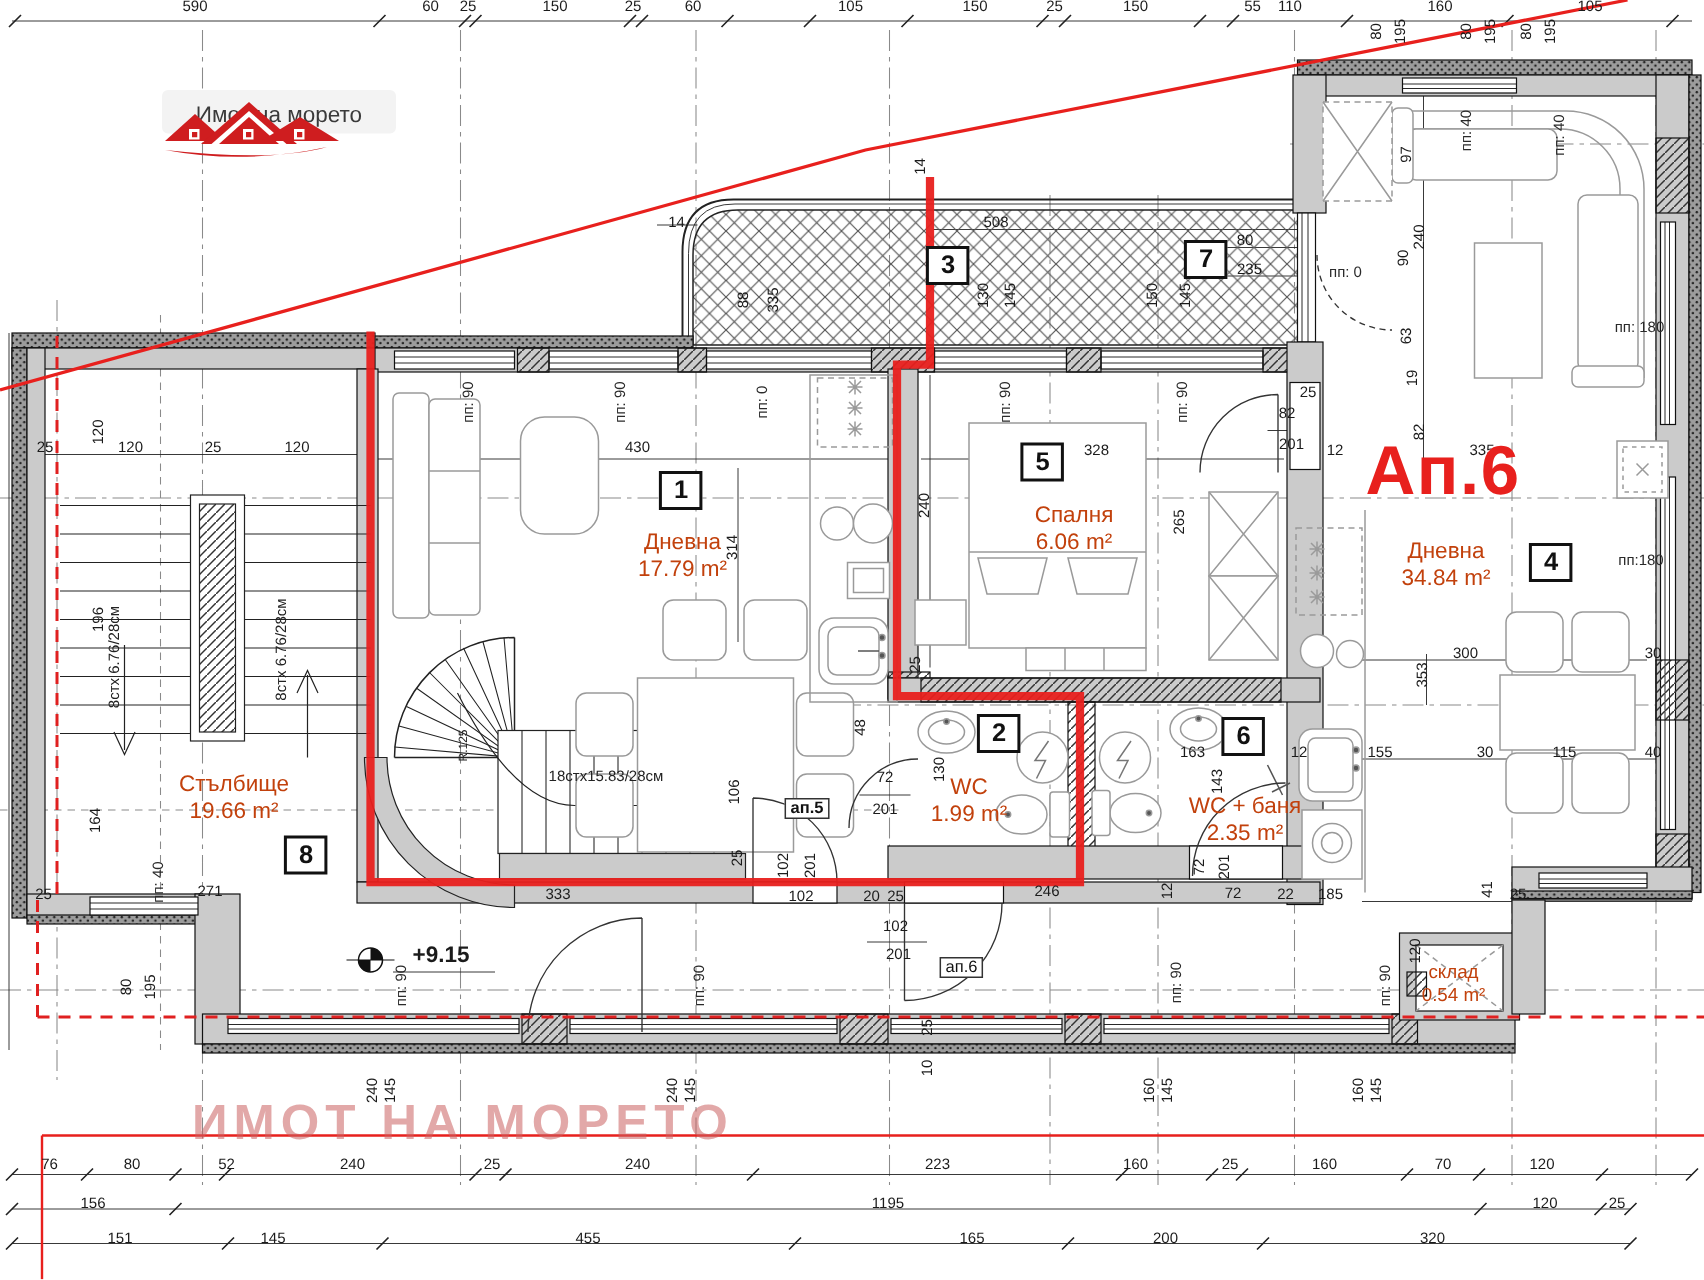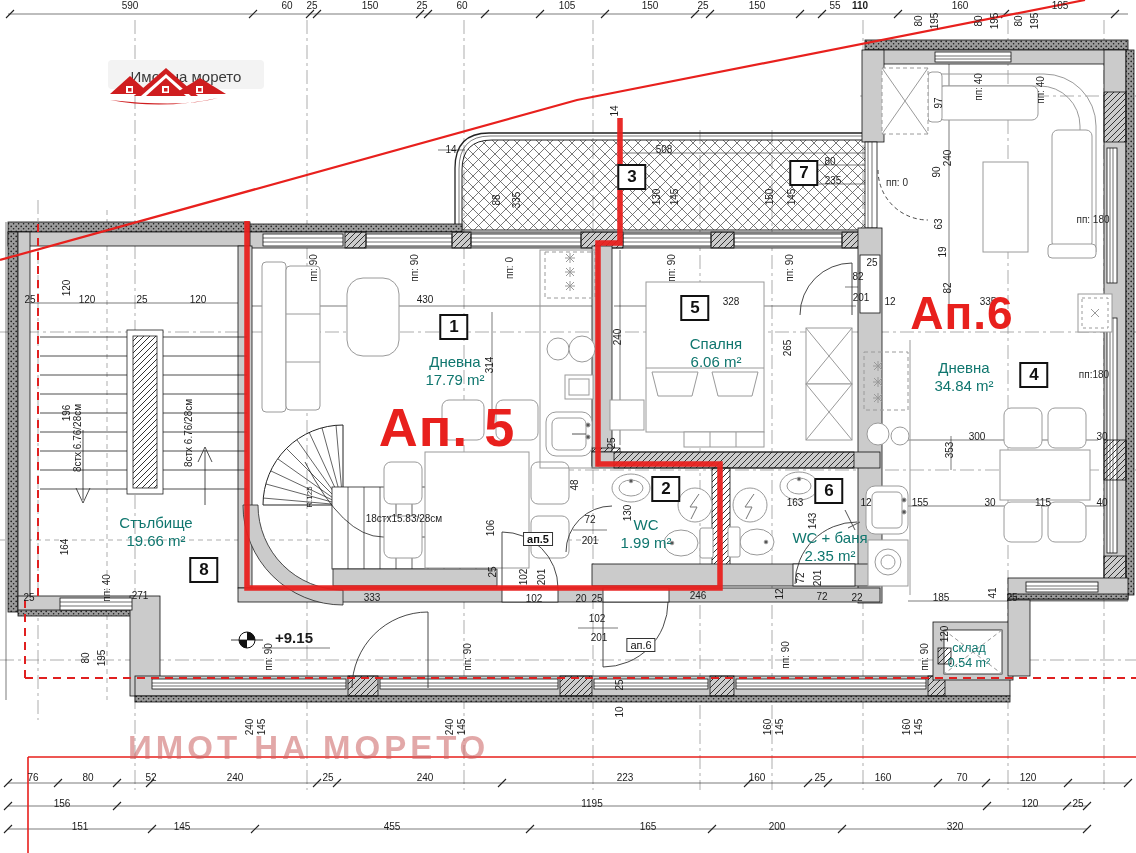--- a/index.html
+++ b/index.html
@@ -6,21 +6,21 @@
   .stage{position:relative;width:1136px;height:853px;overflow:hidden;background:#fff;
          font-family:"Liberation Sans",sans-serif;}
   svg{position:absolute;left:0;top:0;}
   #labels{position:absolute;left:0;top:0;width:1136px;height:853px;}
   .lbl{position:absolute;transform:translate(-50%,-50%);white-space:nowrap;
        font-family:"Liberation Sans",sans-serif;color:#1b1b1b;}
   .rot{transform:translate(-50%,-50%) rotate(-90deg);}
   .dim{font-size:10px;}
   .wlab{font-size:10px;color:#2a2a2a;}
   .snote{font-size:10px;color:#222;}
-  .room{font-size:15px;text-align:center;line-height:1.2;color:#0f766e;}
+  .room{font-size:15px;text-align:center;line-height:1.2;color:#c2410c;}
   .room.small{font-size:12.5px;}
   .numbox{font-size:17px;font-weight:bold;border:2px solid #111;background:#fff;padding:1px 8px;color:#111;}
   .doortag{font-size:11px;border:1px solid #333;background:#fff;padding:0 3px;color:#111;}
   .apt{font-weight:bold;letter-spacing:1px;}
   .level{font-size:15px;font-weight:bold;}
   .logo{position:absolute;left:108px;top:60px;width:148px;text-align:center;
         background:#f3f3f3;border-radius:4px;padding:6px 4px 4px 4px;}
   .logo .logotext{font-size:15px;color:#3a3a3a;margin-top:2px;}
   .watermark{position:absolute;left:128px;top:729px;font-size:33px;font-weight:bold;
              letter-spacing:4px;color:rgba(203,96,96,0.55);}
@@ -350,21 +350,21 @@
       <div class="lbl dim" style="left: 287px; top: 5px;">60</div>
       <div class="lbl dim" style="left: 312px; top: 5px;">25</div>
       <div class="lbl dim" style="left: 370px; top: 5px;">150</div>
       <div class="lbl dim" style="left: 422px; top: 5px;">25</div>
       <div class="lbl dim" style="left: 462px; top: 5px;">60</div>
       <div class="lbl dim" style="left: 567px; top: 5px;">105</div>
       <div class="lbl dim" style="left: 650px; top: 5px;">150</div>
       <div class="lbl dim" style="left: 703px; top: 5px;">25</div>
       <div class="lbl dim" style="left: 757px; top: 5px;">150</div>
       <div class="lbl dim" style="left: 835px; top: 5px;">55</div>
-      <div class="lbl dim" style="left: 860px; top: 5px; font-weight: bold;">110</div>
+      <div class="lbl dim" style="left: 860px; top: 5px;">110</div>
       <div class="lbl dim" style="left: 960px; top: 5px;">160</div>
       <div class="lbl dim" style="left: 1060px; top: 5px;">105</div>
       <div class="lbl dim rot" style="left: 918px; top: 21px;">80</div>
       <div class="lbl dim rot" style="left: 934px; top: 21px;">195</div>
       <div class="lbl dim rot" style="left: 978px; top: 21px;">80</div>
       <div class="lbl dim rot" style="left: 994px; top: 21px;">195</div>
       <div class="lbl dim rot" style="left: 1018px; top: 21px;">80</div>
       <div class="lbl dim rot" style="left: 1034px; top: 21px;">195</div>
       <div class="lbl dim" style="left: 451px; top: 149px;">14</div>
       <div class="lbl dim rot" style="left: 614px; top: 111px;">14</div>
@@ -426,21 +426,21 @@
       <div class="lbl dim rot" style="left: 942px; top: 252px;">19</div>
       <div class="lbl dim rot" style="left: 947px; top: 288px;">82</div>
       <div class="lbl dim" style="left: 988px; top: 301px;">335</div>
       <div class="lbl dim" style="left: 977px; top: 436px;">300</div>
       <div class="lbl dim rot" style="left: 949px; top: 450px;">353</div>
       <div class="lbl dim" style="left: 1102px; top: 436px;">30</div>
       <div class="lbl dim" style="left: 920px; top: 502px;">155</div>
       <div class="lbl dim" style="left: 990px; top: 502px;">30</div>
       <div class="lbl dim" style="left: 1043px; top: 502px;">115</div>
       <div class="lbl dim" style="left: 1102px; top: 502px;">40</div>
-      <div class="lbl dim" style="left: 941px; top: 597px;">185</div>
+      <div class="lbl dim" style="left: 887px; top: 597px;">185</div>
       <div class="lbl dim rot" style="left: 992px; top: 593px;">41</div>
       <div class="lbl dim" style="left: 1012px; top: 597px;">25</div>
       <div class="lbl dim rot" style="left: 944px; top: 634px;">120</div>
       <div class="lbl dim" style="left: 597px; top: 618px;">102</div>
       <div class="lbl dim" style="left: 599px; top: 637px;">201</div>
       <div class="lbl dim rot" style="left: 619px; top: 685px;">25</div>
       <div class="lbl dim rot" style="left: 619px; top: 712px;">10</div>
       <div class="lbl dim rot" style="left: 249px; top: 727px;">240</div>
       <div class="lbl dim rot" style="left: 261px; top: 727px;">145</div>
       <div class="lbl dim rot" style="left: 449px; top: 727px;">240</div>
@@ -521,18 +521,17 @@
       </div>
       <div class="lbl numbox" style="left: 829px; top: 491px;">6</div>
       <div class="lbl numbox" style="left: 632px; top: 177px;">3</div>
       <div class="lbl numbox" style="left: 804px; top: 173px;">7</div>
       <div class="lbl room small" style="left: 969px; top: 656px;">
         <div>склад</div>
         <div>0.54 m²</div>
       </div>
       <div class="lbl doortag" style="left: 538px; top: 539px; font-weight: bold;">ап.5</div>
       <div class="lbl doortag" style="left: 641px; top: 645px;">ап.6</div>
-      <div class="lbl apt" style="left: 447px; top: 427px; font-size: 54px; color: rgb(232, 32, 29);">Ап. 5</div>
       <div class="lbl apt" style="left: 962px; top: 313px; font-size: 46px; color: rgb(232, 32, 29);">Ап.6</div>
       <div class="lbl level" style="left: 294px; top: 637px;">+9.15</div>
     </div>
 
 </div>
 
 </body></html>

